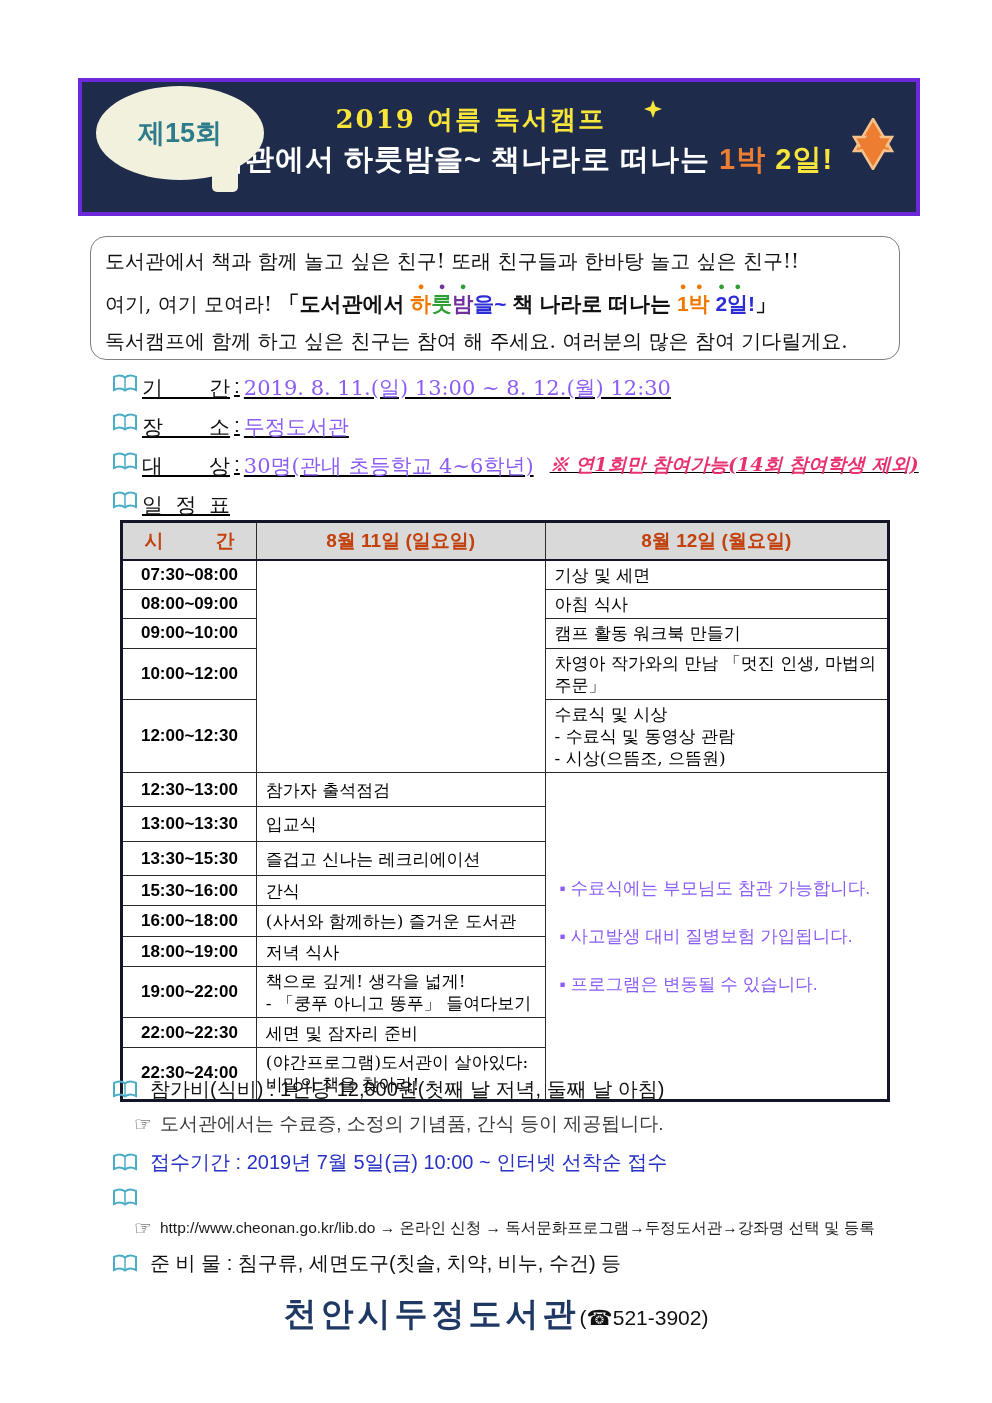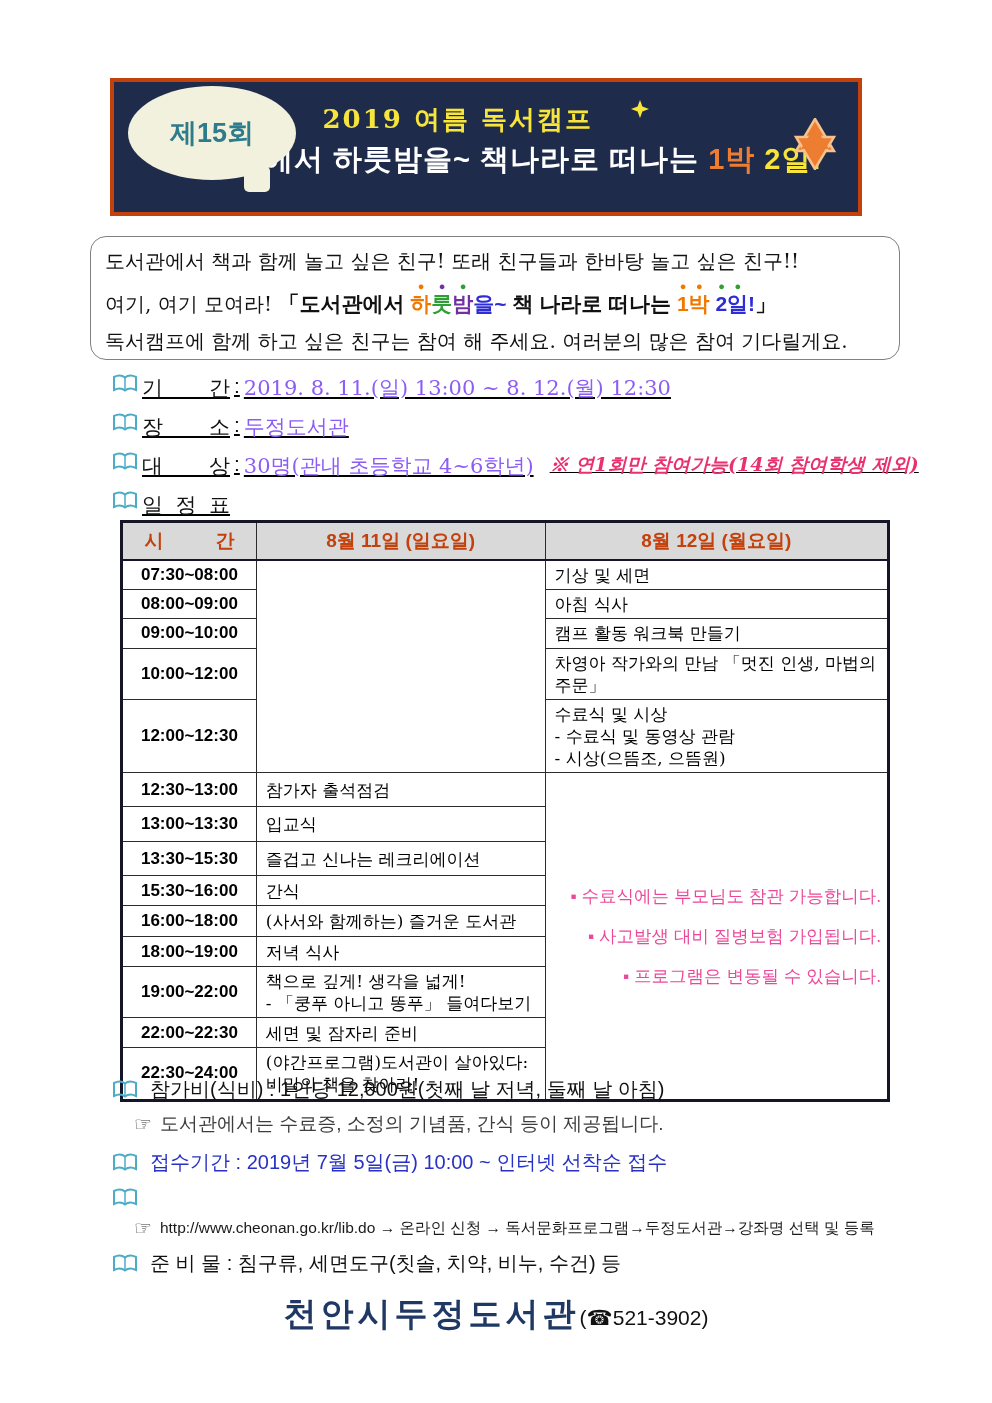--- a/index.html
+++ b/index.html
@@ -1,22 +1,22 @@
 <!DOCTYPE html>
 <html><head>
 <meta charset="utf-8">
 <style>
   * { margin:0; padding:0; box-sizing:border-box; }
   html,body { background:#ffffff; }
   body { font-family:"Liberation Sans", sans-serif; }
   .page { position:relative; width:992px; height:1403px; background:#ffffff; overflow:hidden; }
 
   
-  .banner { position:absolute; left:78px; top:78px; width:752px; height:138px;
-            background:#1e2b4b; border:4px solid #c2410c;margin-left:32px; }
+  .banner { position:absolute; left:78px; top:78px; width:842px; height:138px;
+            background:#1e2b4b; border:4px solid #6d28d9; }
   .bubble { position:absolute; left:14px; top:4px; width:168px; height:94px;
             background:#f1f1dd; border-radius:50%; display:flex; align-items:center; justify-content:center; z-index:2; }
   .bubble-tail { position:absolute; left:130px; top:84px; width:26px; height:26px;
             background:#f1f1dd; border-radius:5px; z-index:1; }
   .badge-text { color:#2e7b8c; font-size:27px; font-weight:bold; }
   .subtitle-row { position:absolute; left:0; right:0; top:16px; text-align:center; white-space:nowrap; }
   .subtitle { color:#f7e53b; font-size:26px; font-weight:bold; letter-spacing:2px; vertical-align:middle;
               font-family:"DejaVu Serif", serif; }
   .moon-svg { vertical-align:middle; margin-left:6px; }
   .main-title { position:absolute; left:60px; right:40px; top:58px; text-align:center;
@@ -53,21 +53,21 @@
   .sched th { background:#d9d9d9; height:38px; font-size:19px; color:#c2410c;
               border-bottom:2.5px solid #15152a; }
   .th-span { display:inline-block; width:90px; text-align:justify; text-align-last:justify; }
   .col-time { width:135px; } .col-day1 { width:290px; } .col-day2 { width:345px; }
   .time-cell { text-align:center; font-weight:bold; font-size:17px; color:#000; }
   .act-cell { padding:3px 9px; font-size:17px; line-height:1.3; color:#000;
               font-family:"DejaVu Serif", serif; }
   .preline { white-space:pre-line; }
   .notes-cell { vertical-align:middle; padding:10px 6px 10px 14px;
                 font-family:"Liberation Sans", sans-serif; }
-  .note-item { font-size:17.5px; color:#ec4899; margin:16px 0;text-align:right; }
+  .note-item { font-size:17.5px; color:#8b5cf6; margin:24px 0; }
 
   
   .details { position:absolute; left:112px; top:1076px; width:860px; }
   .detail-line { display:flex; align-items:center; gap:12px; }
   .detail-text { font-size:20px; color:#111; }
   .blue-line .detail-text { color:#2731c4; }
   .sub-note { margin-left:22px; display:flex; align-items:center; gap:8px; }
   .hand-icon { font-size:20px; color:#333; }
   .fee-note-text { font-size:19px; color:#3d3d3d; }
   .url-note-text { font-size:15.5px; color:#1a1a1a; white-space:nowrap; }

